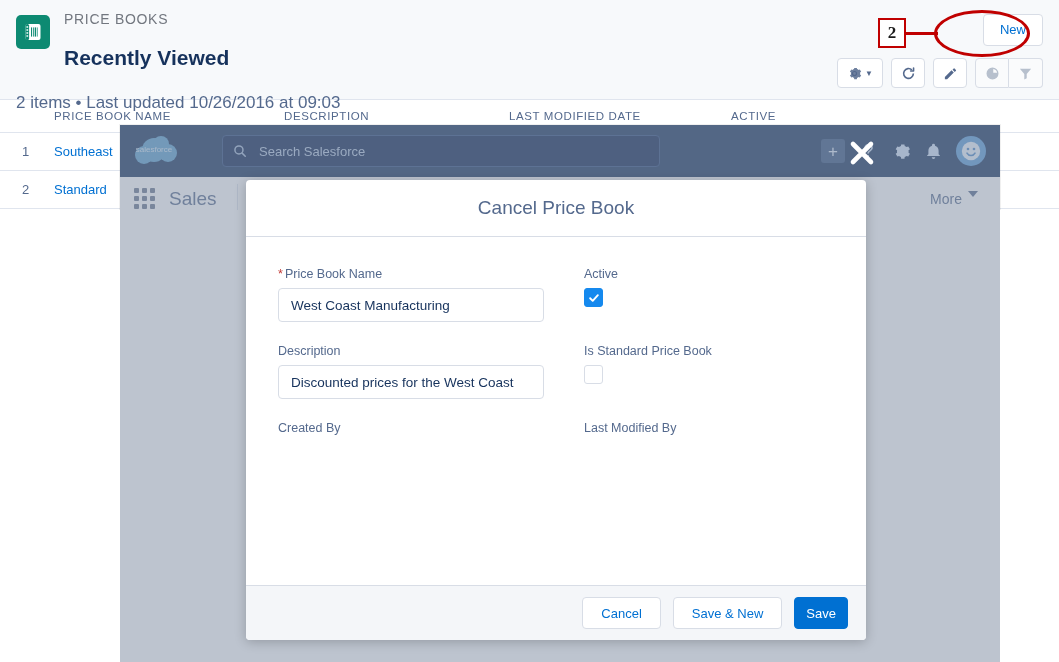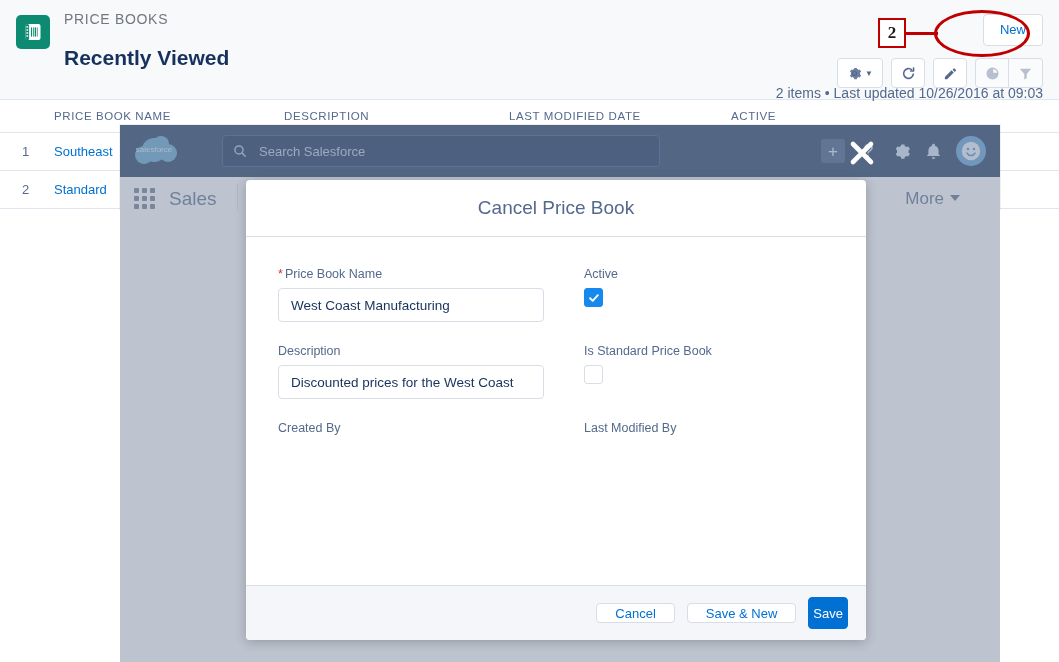--- a/index.html
+++ b/index.html
@@ -38,21 +38,21 @@
   .eyebrow {
     font-size:14px; letter-spacing:.7px; color:#72777f;
     text-transform:uppercase; line-height:15px;
     font-weight:400;
   }
   .page-title {
     font-size:21px; color:#16325c; line-height:27px;
     font-weight:700; margin-top:17px;
   }
   .meta-line {
-    font-size:14px; color:#54698d; margin-top:14px;text-align:right;
+    font-size:17px; color:#54698d; margin-top:22px;
   }
 
   .hdr-actions {
     position:absolute; right:16px; top:14px;
     display:flex; align-items:center;
   }
   .btn-neutral {
     background:#fff; border:1px solid #d8dde6; border-radius:4px;
     color:#0070d2; font-size:13px; line-height:30px; height:32px;
     padding:0 16px; cursor:pointer; font-family:inherit;
@@ -140,22 +140,22 @@
   .sf-appnav {
     height:46px; background:#fff; display:flex; align-items:center;
     border-bottom:3px solid #2a6dc0; position:relative;
     padding-left:14px;
   }
   .waffle { display:grid; grid-template-columns:repeat(3,5px); gap:3px; }
   .waffle i { width:5px; height:5px; background:#68758f; border-radius:1px; display:block; }
   .app-name { font-size:19px; color:#54698d; margin-left:14px; font-weight:400; }
   .appnav-div { width:1px; height:30px; background:#e0e5ee; margin-left:20px; }
   .more-tab {
-    position:absolute; right:40px; font-size:17px; color:#54698d;
-    display:flex; align-items:center; gap:6px;
+    position:absolute; right:22px; font-size:14px; color:#54698d;
+    display:flex; gap:6px;
   }
 
   .inner-body { background:#fff; }
   .inner-page-header {
     background:#f7f9fb; border-bottom:1px solid #e0e5ee;
     padding:12px 24px 0 24px; height:97px; position:relative;
   }
   .inner-actions { position:absolute; right:24px; top:14px; }
   .inner-iconbar { position:absolute; right:24px; top:56px; display:flex; }
 
@@ -191,26 +191,26 @@
   }
   .cbx.on { background:#1589ee; border-color:#1589ee; }
   .modal-foot {
     height:55px; border-top:1px solid #d8dde6; background:#f4f6f9;
     display:flex; align-items:center; justify-content:flex-end;
     gap:12px; padding:0 18px; flex:0 0 auto;
     border-radius:0 0 4px 4px;
   }
   .btn-brand {
     background:#0070d2; border:1px solid #0070d2; color:#fff;
-    border-radius:4px; font-size:13px; height:32px; padding:0 4px;
+    border-radius:4px; font-size:13px; height:32px; padding:0 11px;
     cursor:pointer; font-family:inherit;
   }
   .btn-sec {
     background:#fff; border:1px solid #d8dde6; color:#0070d2;
-    border-radius:4px; font-size:13px; height:20px; padding:0 18px;
+    border-radius:4px; font-size:13px; height:32px; padding:0 18px;
     cursor:pointer; font-family:inherit;
   }
 
   
   #modal-close {
     position:absolute; left:845px; top:136px; width:34px; height:34px;
     z-index:70; cursor:pointer;
   }
 
   

